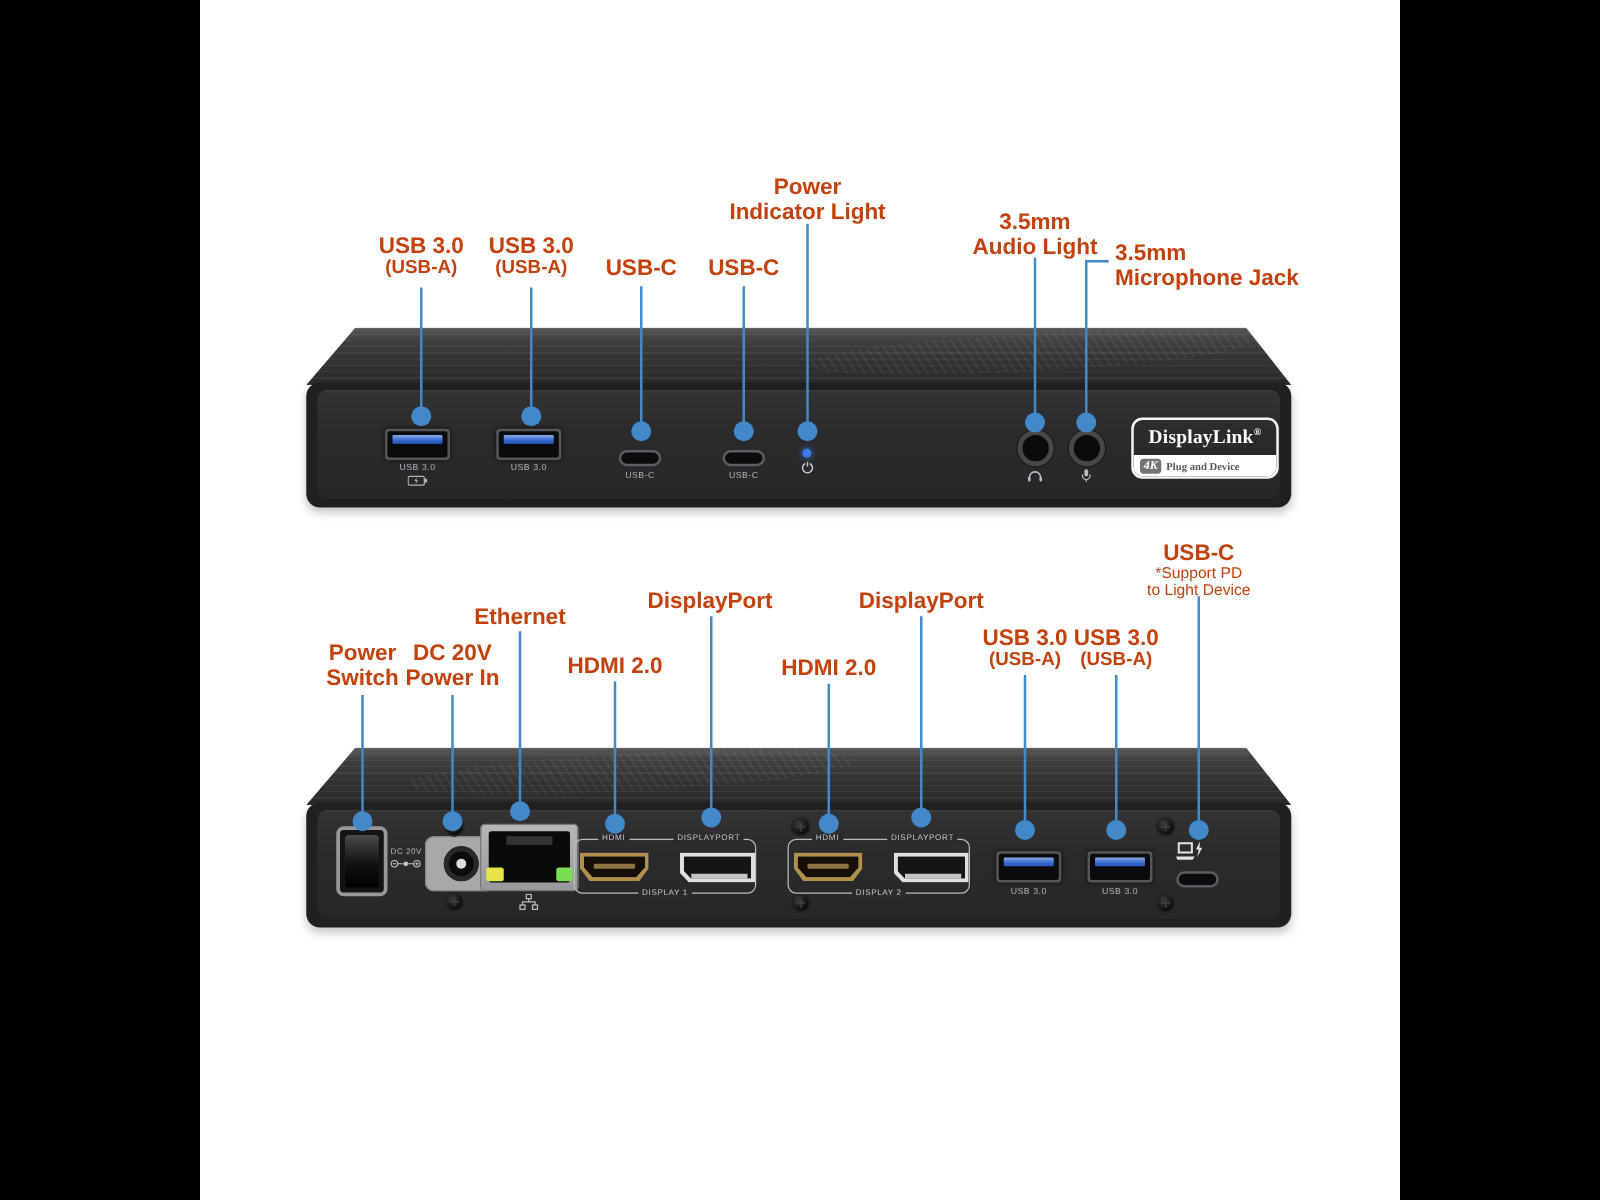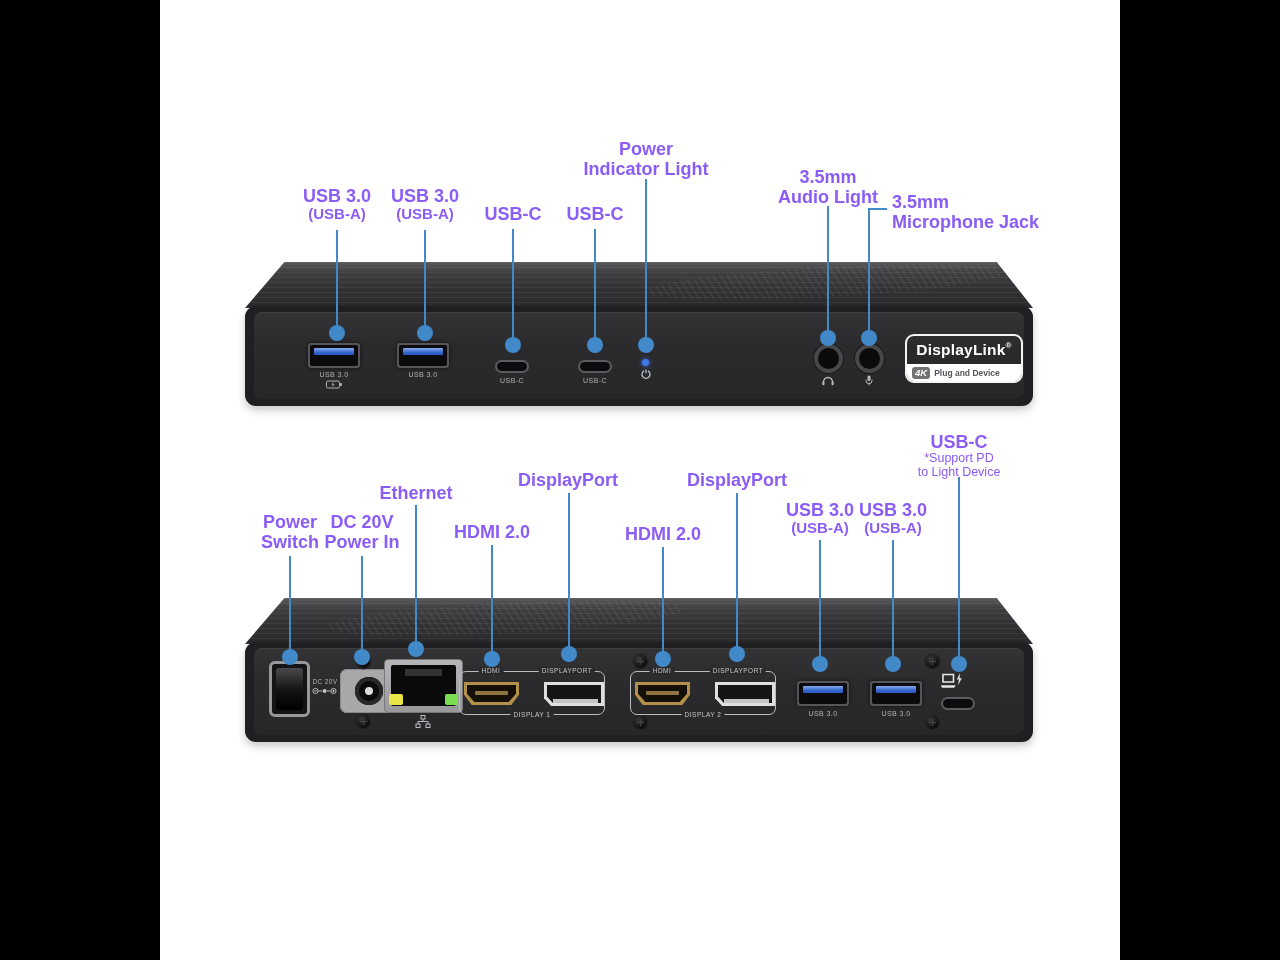--- a/index.html
+++ b/index.html
@@ -1,21 +1,21 @@
 <!DOCTYPE html>
 <html><head>
 <meta charset="utf-8">
 <style>
   html,body{margin:0;padding:0;background:#fff;}
   .canvas{position:relative;width:1280px;height:960px;background:#ffffff;overflow:hidden;
           font-family:"Liberation Sans", sans-serif;}
   .bar{position:absolute;top:0;height:960px;background:#000;}
 
   
-  .callout{position:absolute;transform:translateX(-50%);text-align:center;color:#8b5cf6;
+  .callout{position:absolute;transform:translateX(-50%);text-align:center;color:#c2410c;
            line-height:1.12;white-space:nowrap;z-index:5;}
   .callout.la{transform:none;text-align:left;}
   .callout .b{display:block;font-weight:700;font-size:18px;}
   .callout .s{display:block;font-weight:700;font-size:15px;}
   .callout .xs{display:block;font-weight:400;font-size:12.5px;line-height:1.1;}
   .cline{position:absolute;width:2px;background:#4289c9;z-index:4;}
   .cline.h{height:2px;width:19px;}
   .cdot{position:absolute;width:16px;height:16px;border-radius:50%;background:#4289c9;
         transform:translate(-50%,-50%);z-index:6;}
 
@@ -45,21 +45,21 @@
         padding:2px;box-sizing:border-box;}
   .usbc-in{width:100%;height:100%;background:#0c0c0e;border-radius:5px;}
   .etch{position:absolute;transform:translateX(-50%);color:#aeb3b7;font-size:7px;
         letter-spacing:.4px;white-space:nowrap;z-index:3;}
   .led{position:absolute;width:7px;height:7px;border-radius:50%;background:#3e79e8;
         box-shadow:0 0 5px #3e79e8;}
   .jack{position:absolute;width:21px;height:21px;border-radius:50%;background:#0b0b0c;
         border:4px solid #47474a;box-shadow:0 0 0 1px #1a1a1b;}
   .icon{position:absolute;z-index:3;}
   .dlbadge{position:absolute;left:660px;top:72px;width:118px;height:49px;border:2.5px solid #f4f4f4;
-        border-radius:9px;overflow:hidden;box-sizing:border-box;z-index:3;}
+        border-radius:9px;overflow:hidden;box-sizing:border-box;z-index:3;font-family:Liberation Serif, serif;}
   .dl-top{height:27px;display:flex;align-items:center;justify-content:center;color:#fff;
         font-weight:700;font-size:15.5px;letter-spacing:.2px;}
   .dl-reg{font-size:8px;vertical-align:super;line-height:1;margin-top:-8px;}
   .dl-bottom{position:absolute;left:0;right:0;bottom:0;height:17px;background:#fff;
         display:flex;align-items:center;gap:4px;padding-left:5px;}
   .dl-4k{background:#737373;color:#fff;font-weight:700;font-style:italic;font-size:9.5px;
         padding:0 3px;border-radius:3px;height:12px;line-height:12px;}
   .dl-tag{color:#54565a;font-size:8.5px;font-weight:700;}
 
   .pswitch{position:absolute;width:41px;height:56px;border:3px solid #97989c;border-radius:6px;

